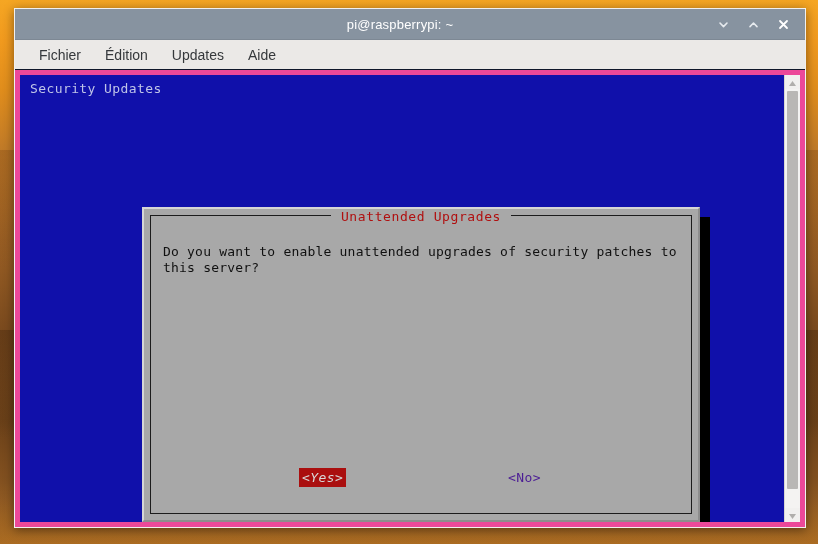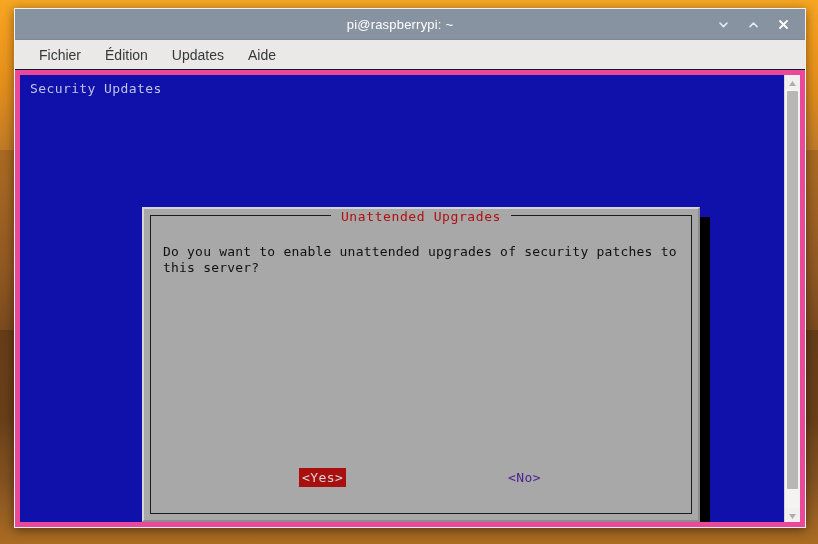--- a/index.html
+++ b/index.html
@@ -232,20 +232,21 @@
     color: #4c1d95;
     padding: 2px 2px;
     letter-spacing: 0.4px;
     cursor: pointer;
     white-space: nowrap;
   }
   .dlg-btn.selected {
     background: #aa0f0f;
     color: #d8d8d8;
     padding: 2px 3px;
+    font-style: italic;
   }
 </style>
 </head>
 <body>
 
 <div class="desk-band band-a"></div>
 <div class="desk-band band-b"></div>
 <div class="desk-band band-c"></div>
 
 <div class="window">

